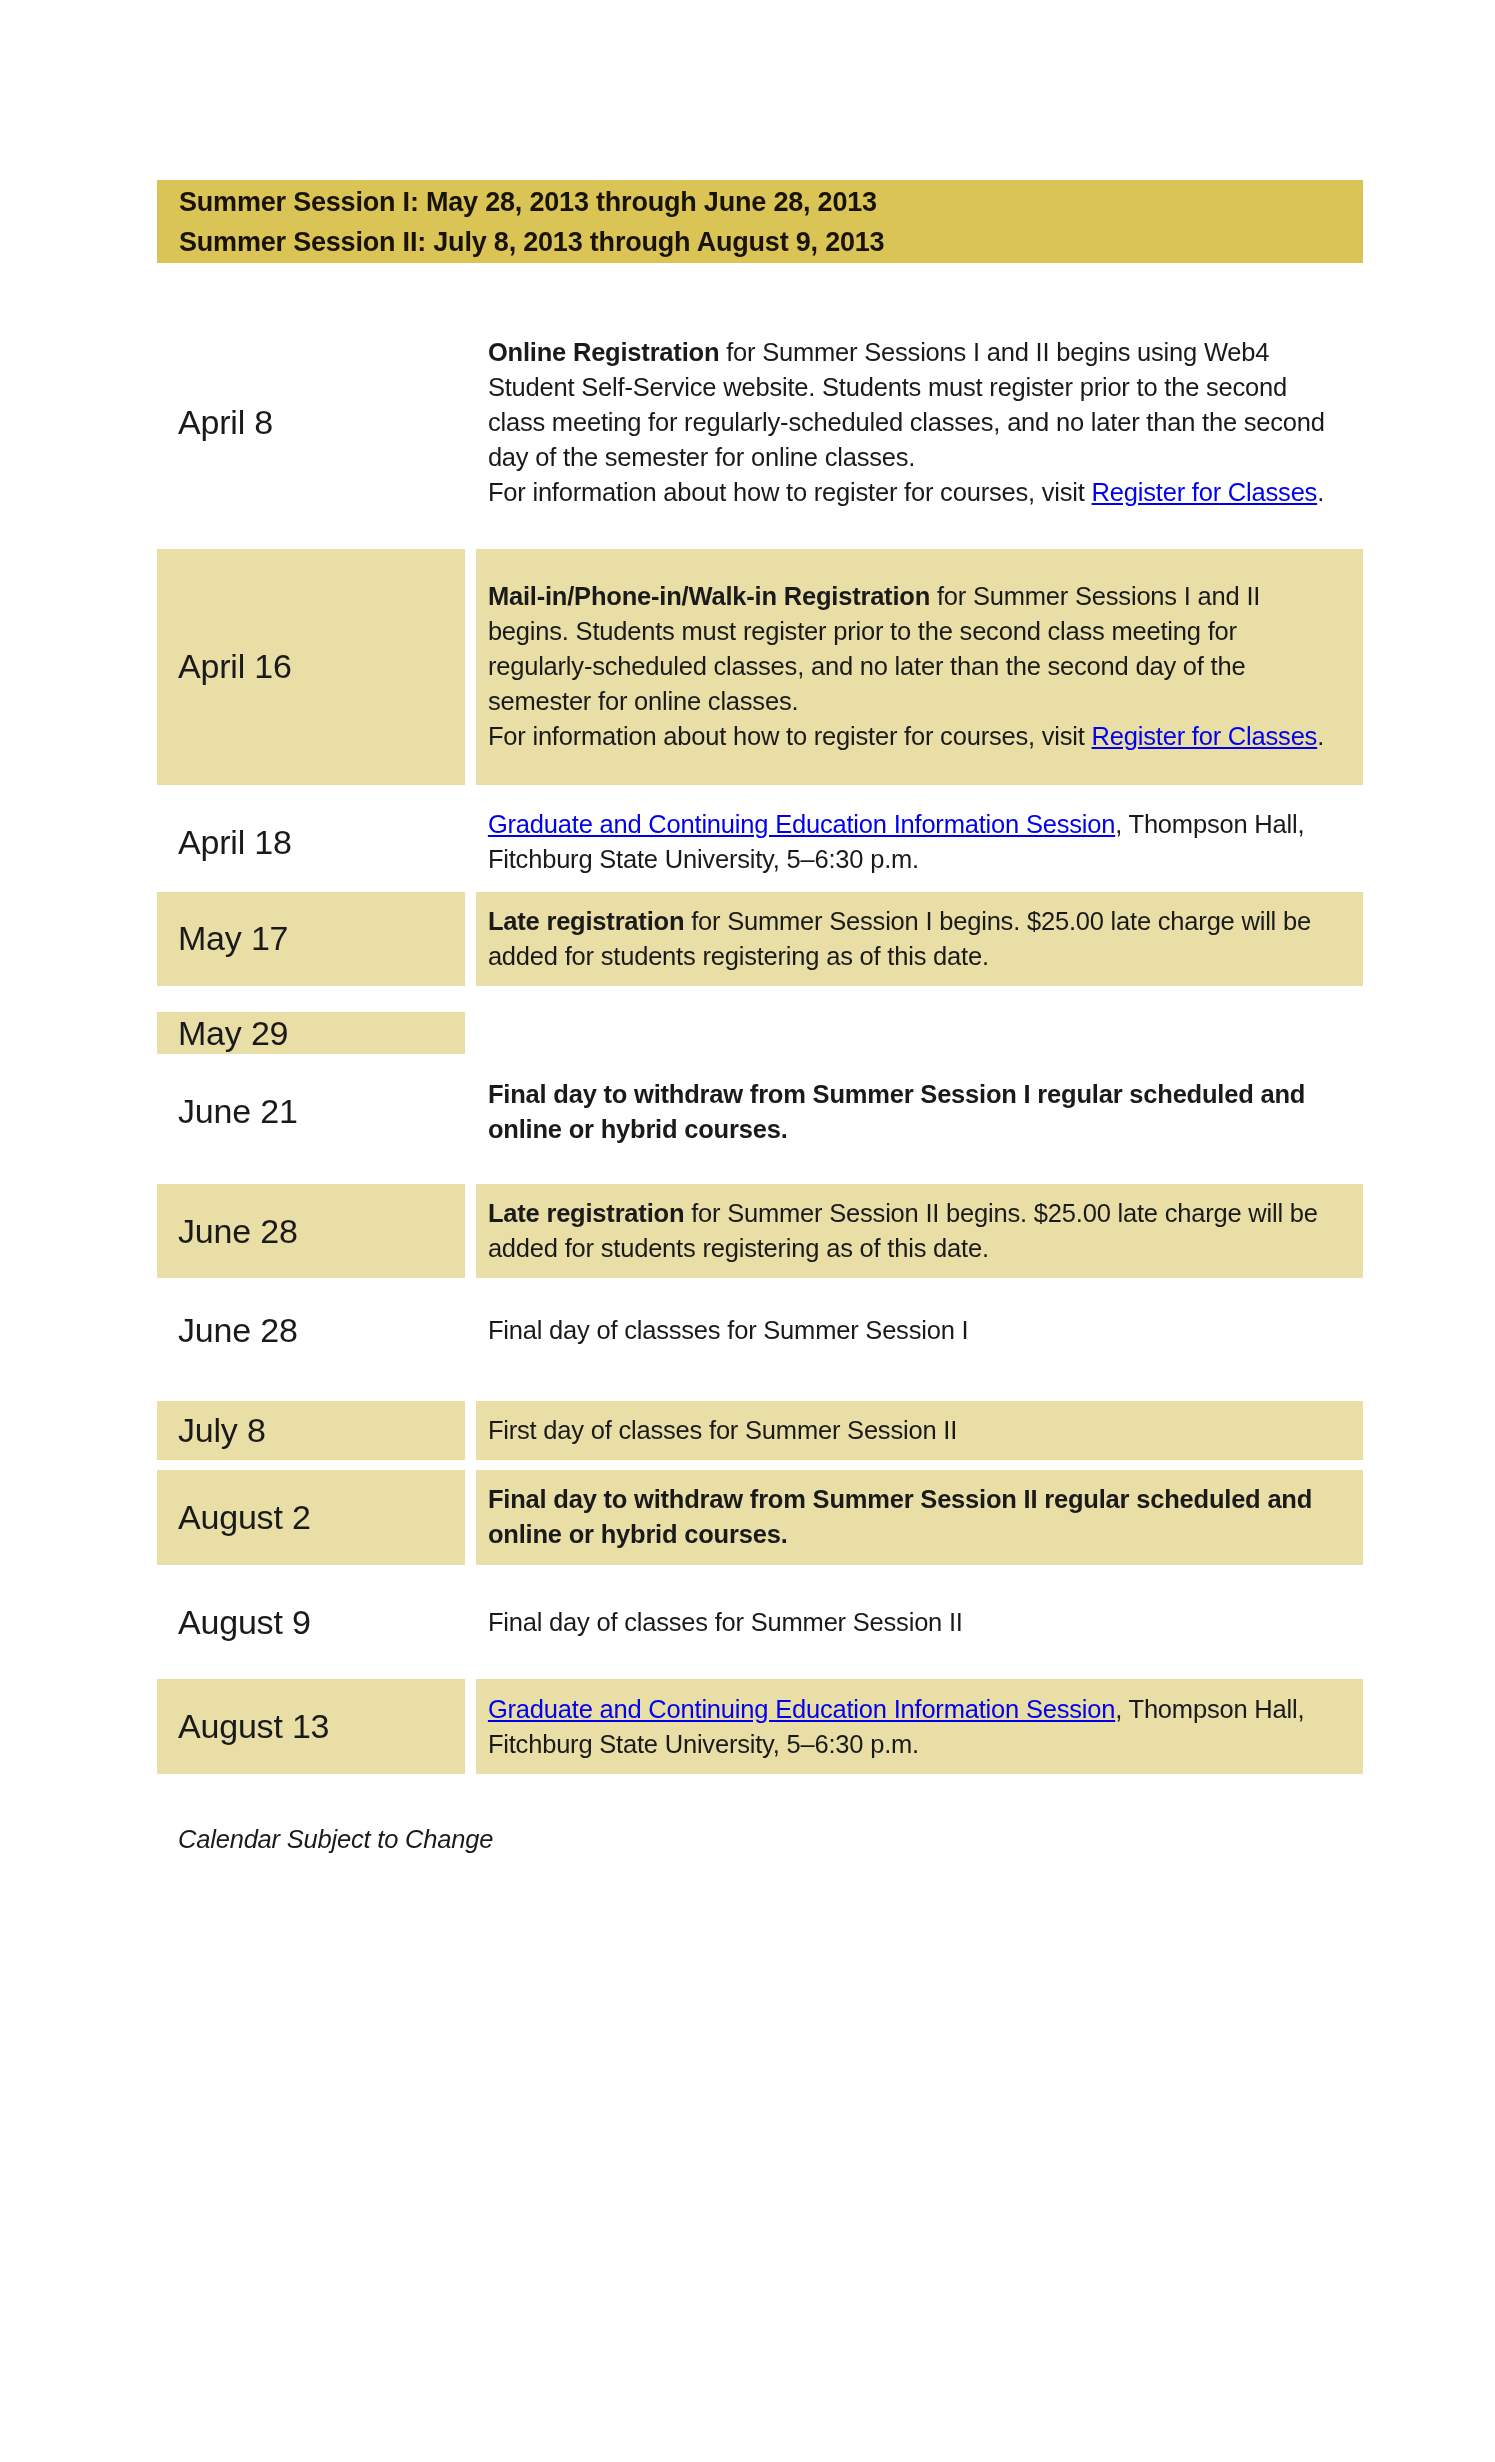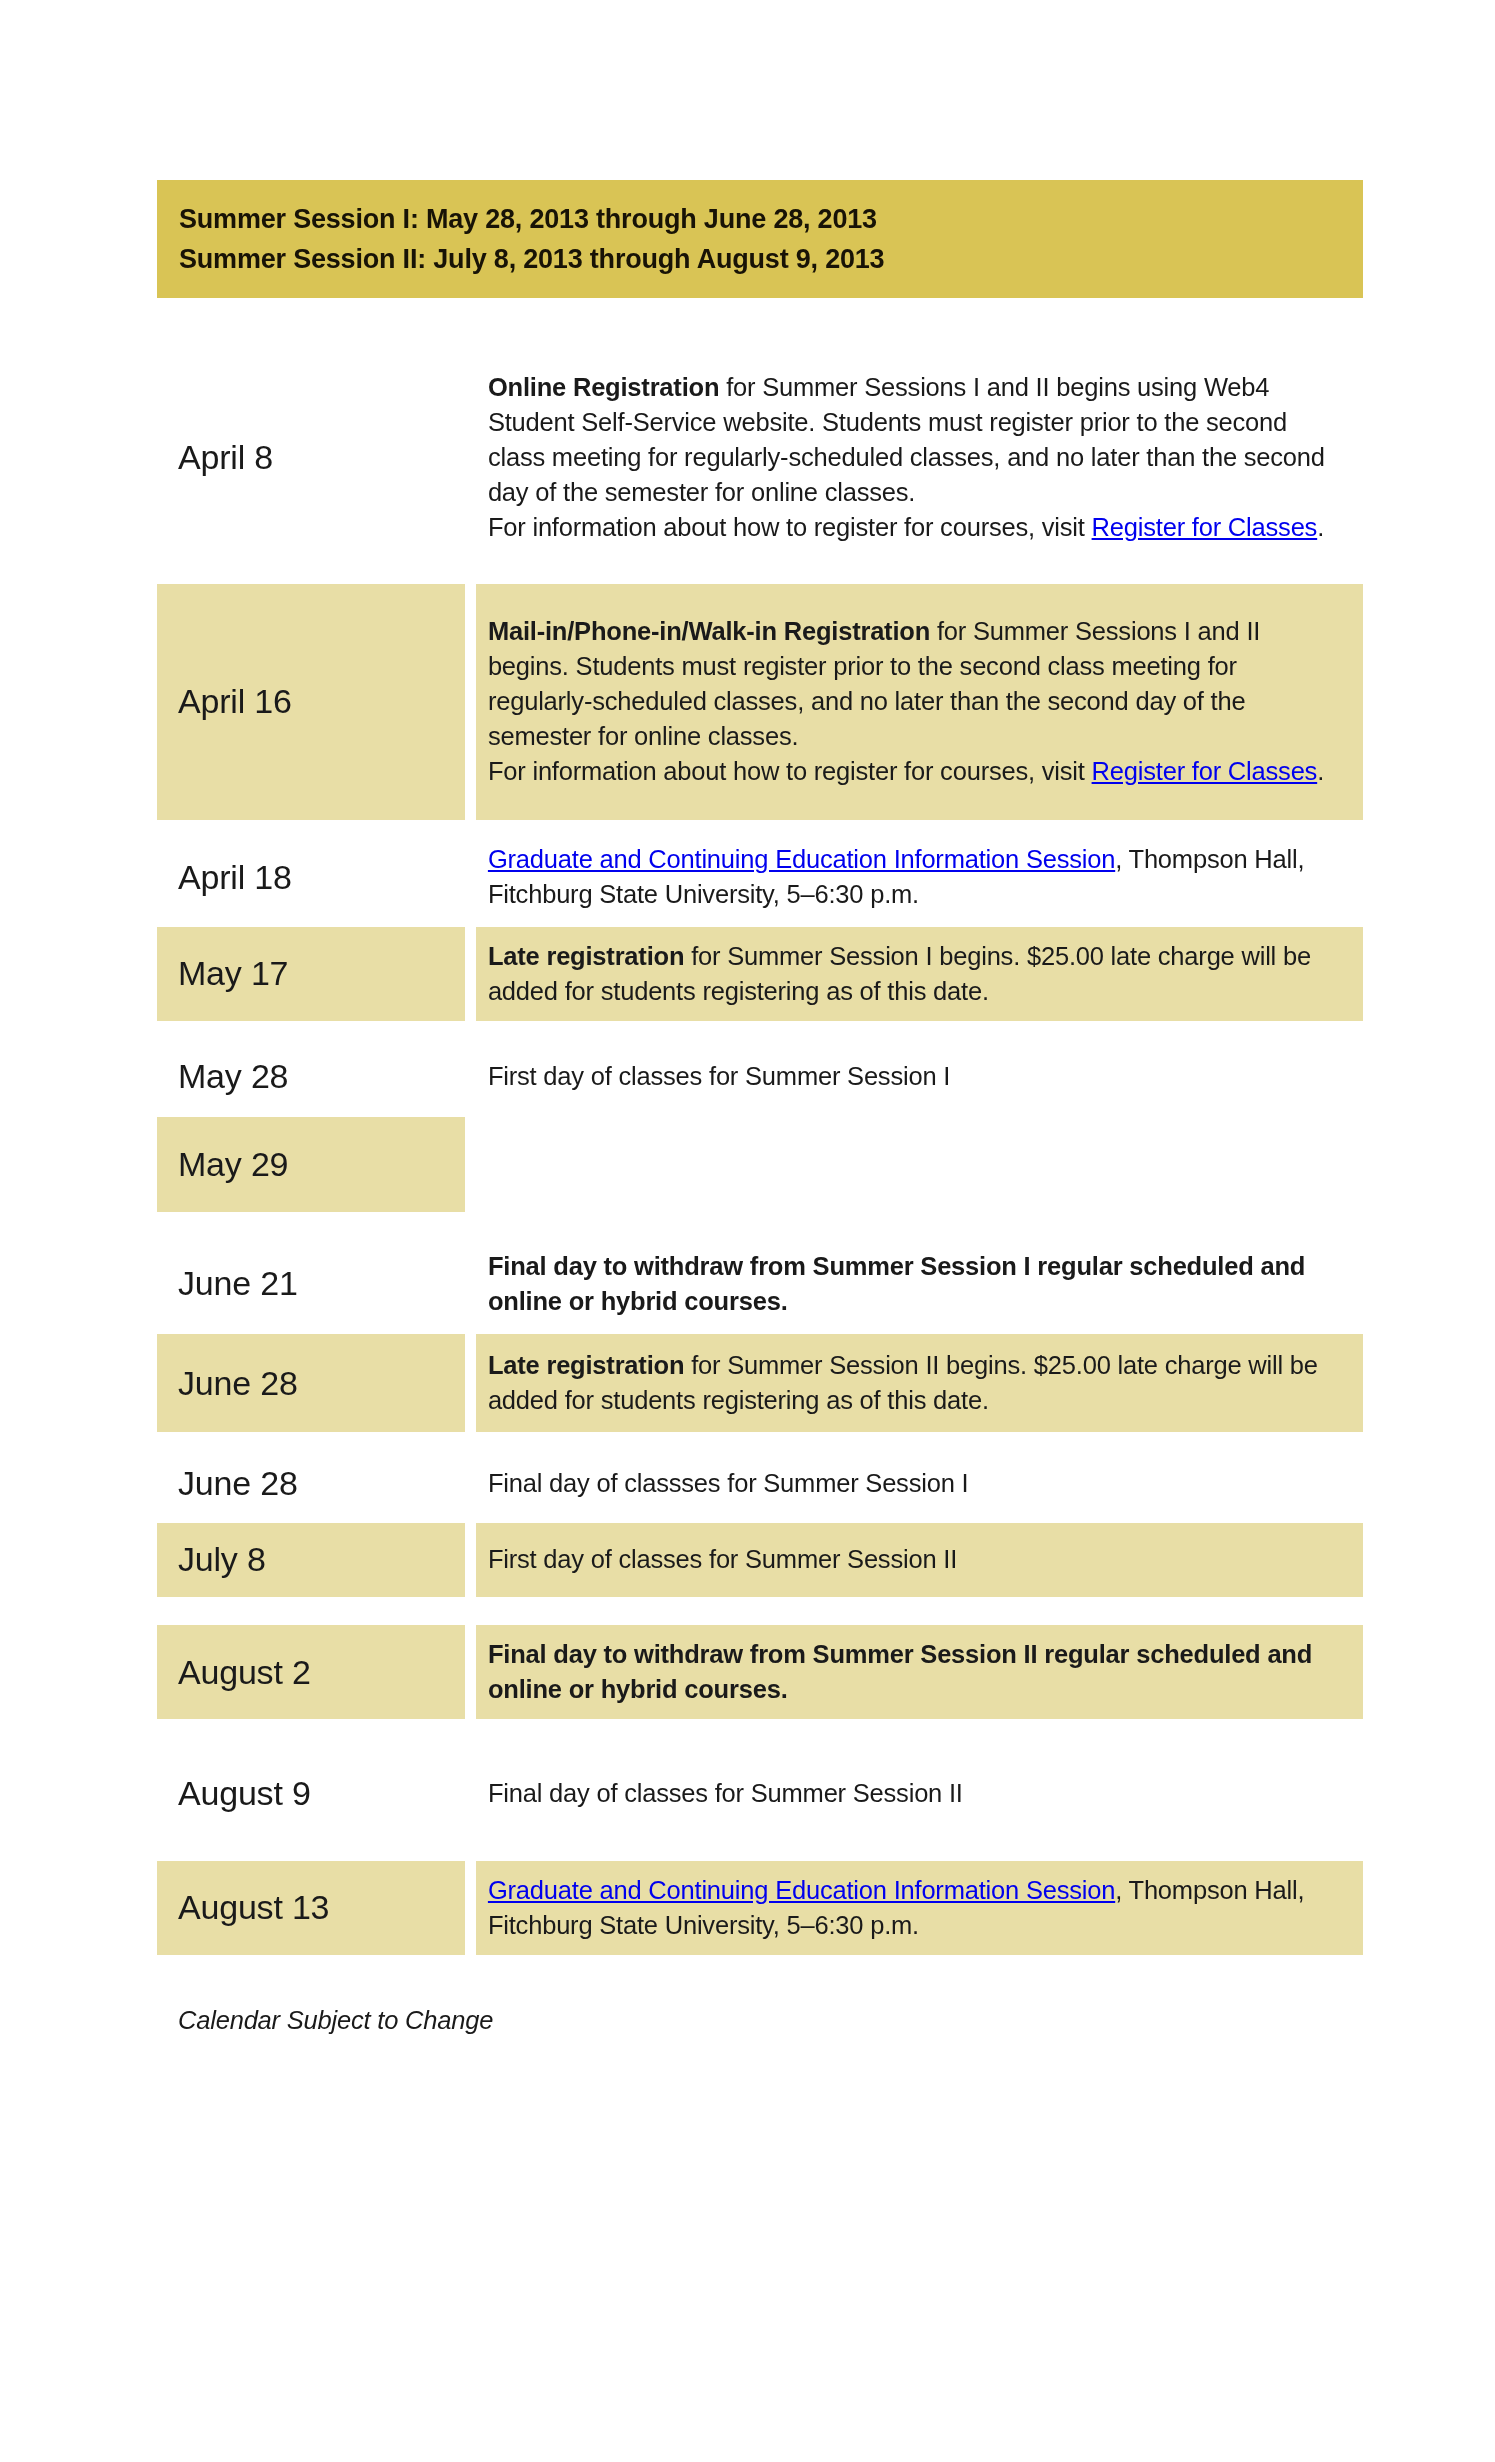--- a/index.html
+++ b/index.html
@@ -11,21 +11,21 @@
     color:#1a1a1a;
     overflow:hidden;
   }
   .content{
     padding-top:180px;
     margin-left:157px;
     width:1206px;
   }
   .banner{
     width:100%;
-    height:118px;
+    height:83px;
     background:var(--banner-bg,#d9c455);
     display:flex;
     flex-direction:column;
     justify-content:center;
     box-sizing:border-box;
     padding-left:22px;
   }
   .banner .line{
     display:block;
     font-size:27px;
@@ -132,29 +132,20 @@
         </div>
         <div class="row shaded">
           <div class="cell-date">
             <span>May 17</span>
           </div>
           <div class="cell-gap"></div>
           <div class="cell-desc">
             <div class="inner"><span class="b">Late registration</span><span> for Summer Session I begins. $25.00 late charge will be added for students registering as of this date.</span></div>
           </div>
         </div>
-        <div class="row">
-          <div class="cell-date">
-            <span>May 28</span>
-          </div>
-          <div class="cell-gap"></div>
-          <div class="cell-desc">
-            <div class="inner"><span>First day of classes for Summer Session I</span></div>
-          </div>
-        </div>
         <div class="row shaded">
           <div class="cell-date">
             <span>May 29</span>
           </div>
           <div class="cell-gap"></div>
         </div>
         <div class="row">
           <div class="cell-date">
             <span>June 21</span>
           </div>

